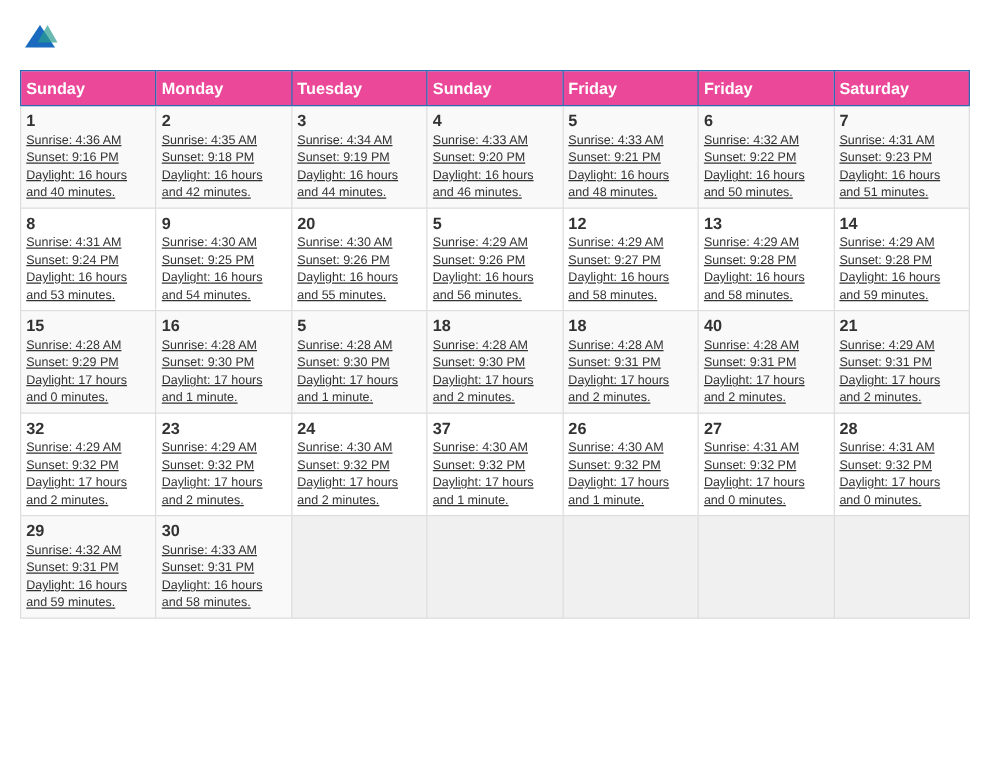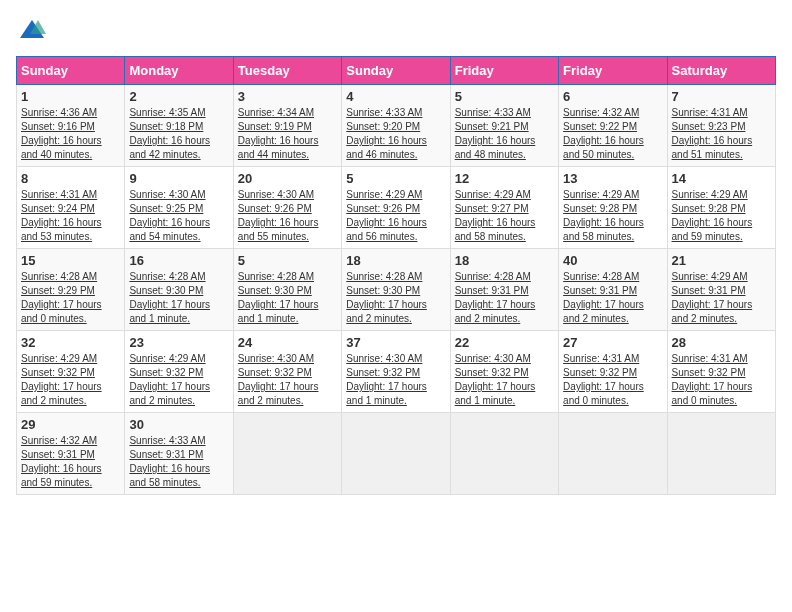--- a/index.html
+++ b/index.html
@@ -224,21 +224,21 @@
       </td>
         <td>
         <span class="day-num">24</span>
         <div class="day-info">Sunrise: 4:30 AM<br>Sunset: 9:32 PM<br>Daylight: 17 hours and 2 minutes.</div>
       </td>
         <td>
         <span class="day-num">37</span>
         <div class="day-info">Sunrise: 4:30 AM<br>Sunset: 9:32 PM<br>Daylight: 17 hours and 1 minute.</div>
       </td>
         <td>
-        <span class="day-num">22</span>
+        <span class="day-num">26</span>
         <div class="day-info">Sunrise: 4:30 AM<br>Sunset: 9:32 PM<br>Daylight: 17 hours and 1 minute.</div>
       </td>
         <td>
         <span class="day-num">27</span>
         <div class="day-info">Sunrise: 4:31 AM<br>Sunset: 9:32 PM<br>Daylight: 17 hours and 0 minutes.</div>
       </td>
         <td>
         <span class="day-num">28</span>
         <div class="day-info">Sunrise: 4:31 AM<br>Sunset: 9:32 PM<br>Daylight: 17 hours and 0 minutes.</div>
       </td>

